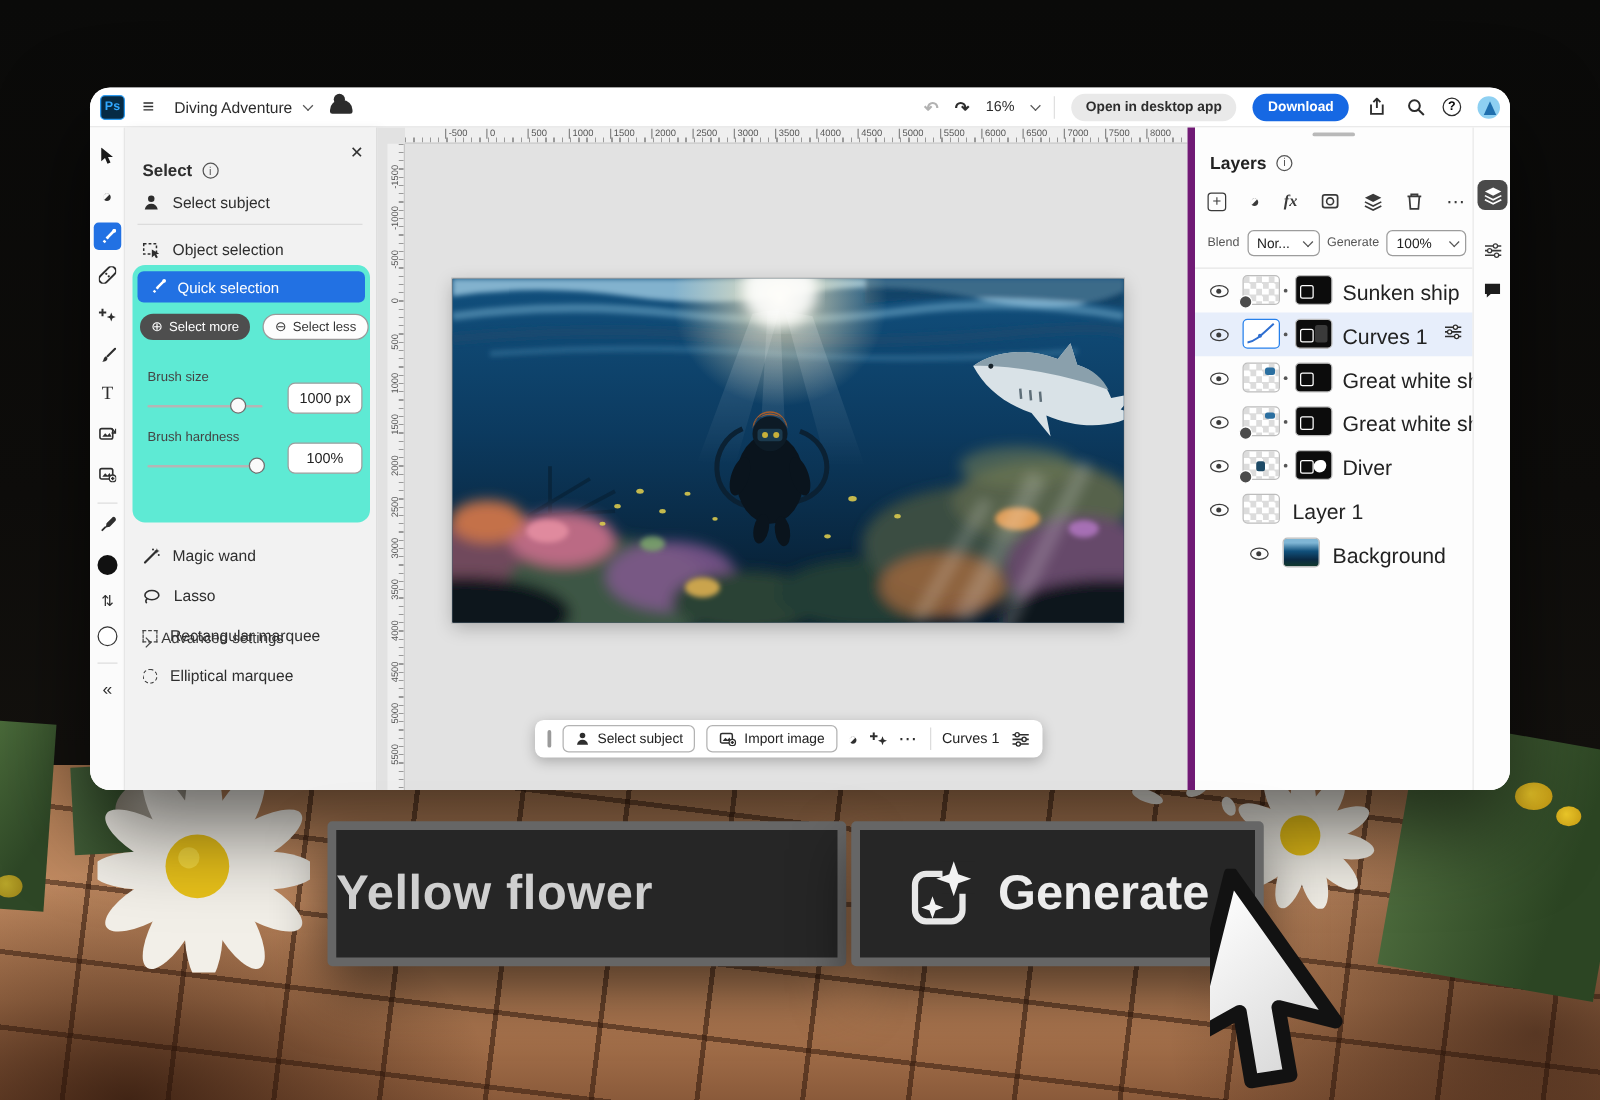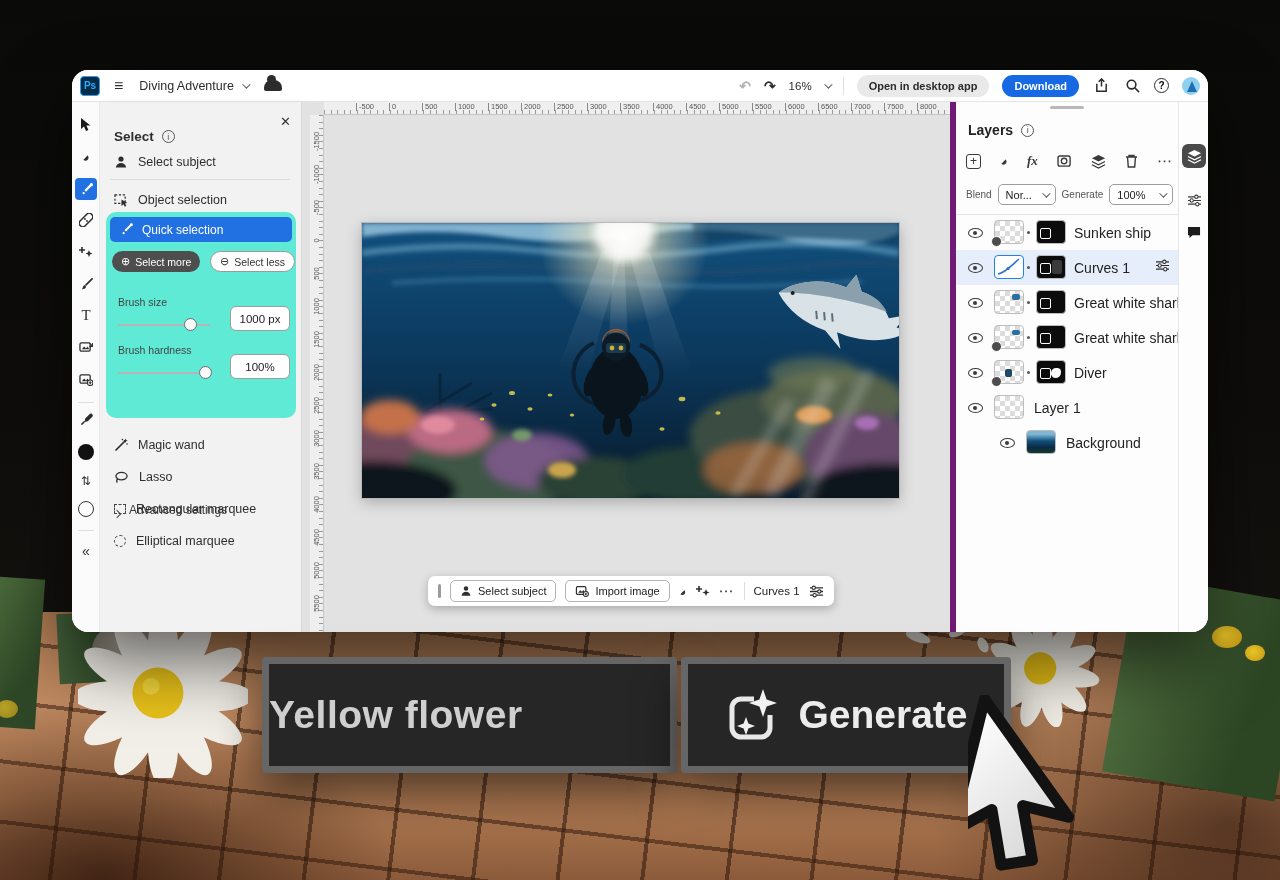--- a/index.html
+++ b/index.html
@@ -124,21 +124,21 @@
   .thumb { position:absolute; top:5px; width:30px; height:24px; border:1px solid #bdbdbd; border-radius:4px;
     background:repeating-conic-gradient(#fff 0 25%, #dcdcdc 0 50%) 0 0/10px 10px; }
   .thumb.t1 { left:38px; }
   .thumb.curves-th { background:#fff; border:1.8px solid #2680eb; }
   .thumb.mask { left:80px; background:#0c0c0c; }
   .thumb.mask::before { content:""; position:absolute; left:3px; top:7px; width:9px; height:9px; border:1.6px solid #fff; border-radius:2px; background:#0c0c0c; }
   .mask-blob::after { content:""; position:absolute; right:4px; top:7px; width:10px; height:10px; background:#fff; border-radius:50% 40% 55% 45%; }
   .link-dot { position:absolute; left:71px; top:16px; width:3px; height:3px; background:#555; border-radius:50%; }
   .badge { position:absolute; left:-4px; bottom:-4px; width:11px; height:11px; background:#4c4c4c; border:1.5px solid #fff; border-radius:50%; }
   .blob { position:absolute; border-radius:2px; }
-  .lname { position:absolute; top:10px; font-size:14px; color:#222; white-space:nowrap; }
+  .lname { position:absolute; top:10px; font-size:17px; color:#222; white-space:nowrap; }
   .lname.after-mask { left:118px; }
   .lname.after-thumb { left:78px; }
   .row-settings { position:absolute; right:14px; top:9px; }
   .bg-thumb { background:linear-gradient(180deg,#7fb6d5 15%,#11517c 45%,#0a2a44 75%, #123a2e 100%); }
 
   
   .rrail { position:absolute; left:1106px; top:32px; width:30px; height:530px; background:#fdfdfd; border-left:1px solid #e7e7e7; }
   .rr-ic { position:absolute; left:3px; width:24px; height:24px; border-radius:6px; display:flex; align-items:center; justify-content:center; color:#3a3a3a; }
   .rr-ic.active { background:#4a4a4a; color:#fff; }
 

